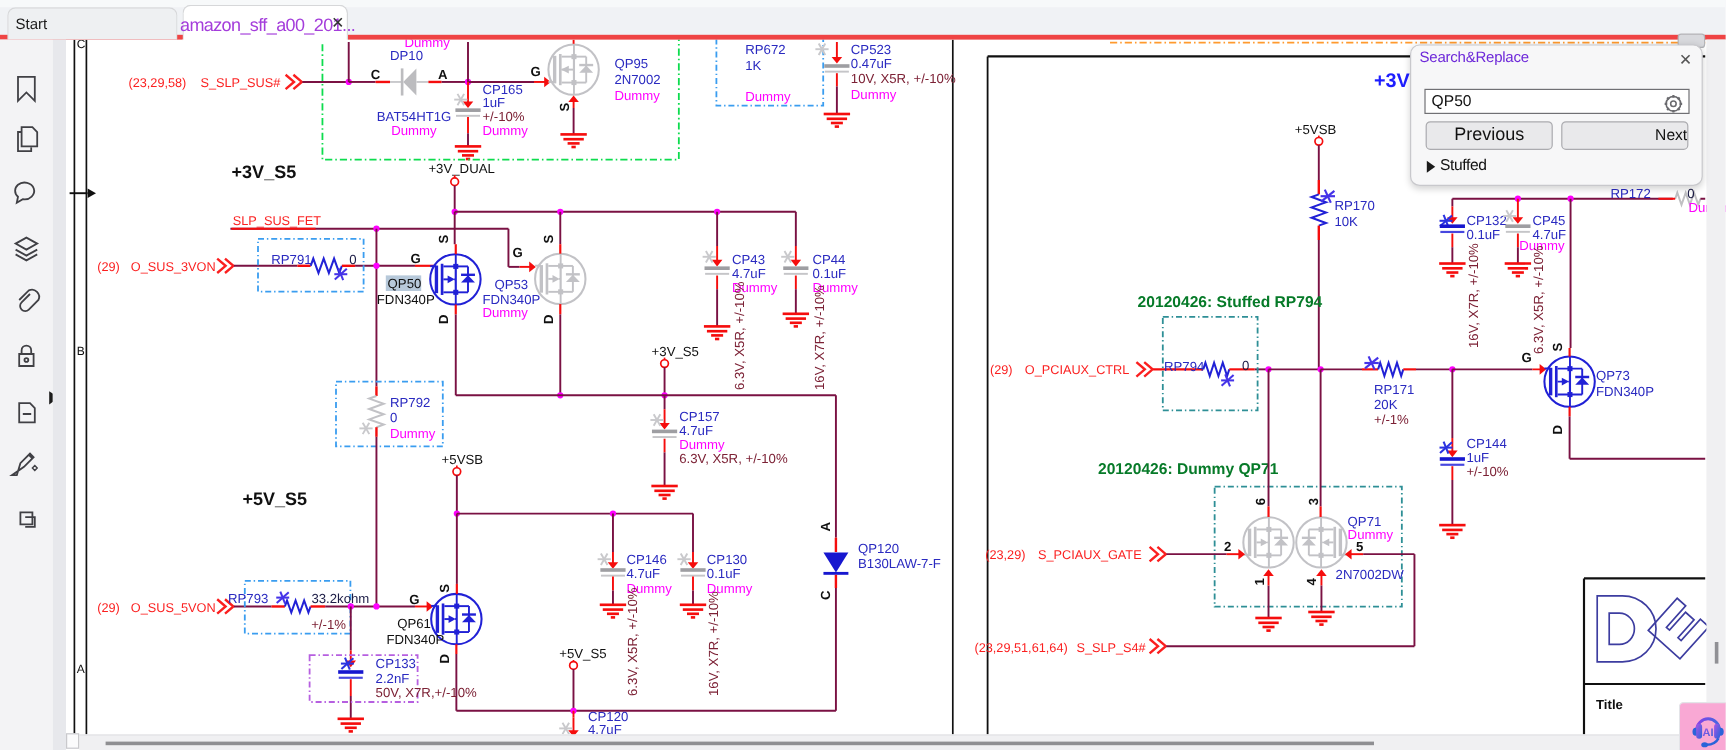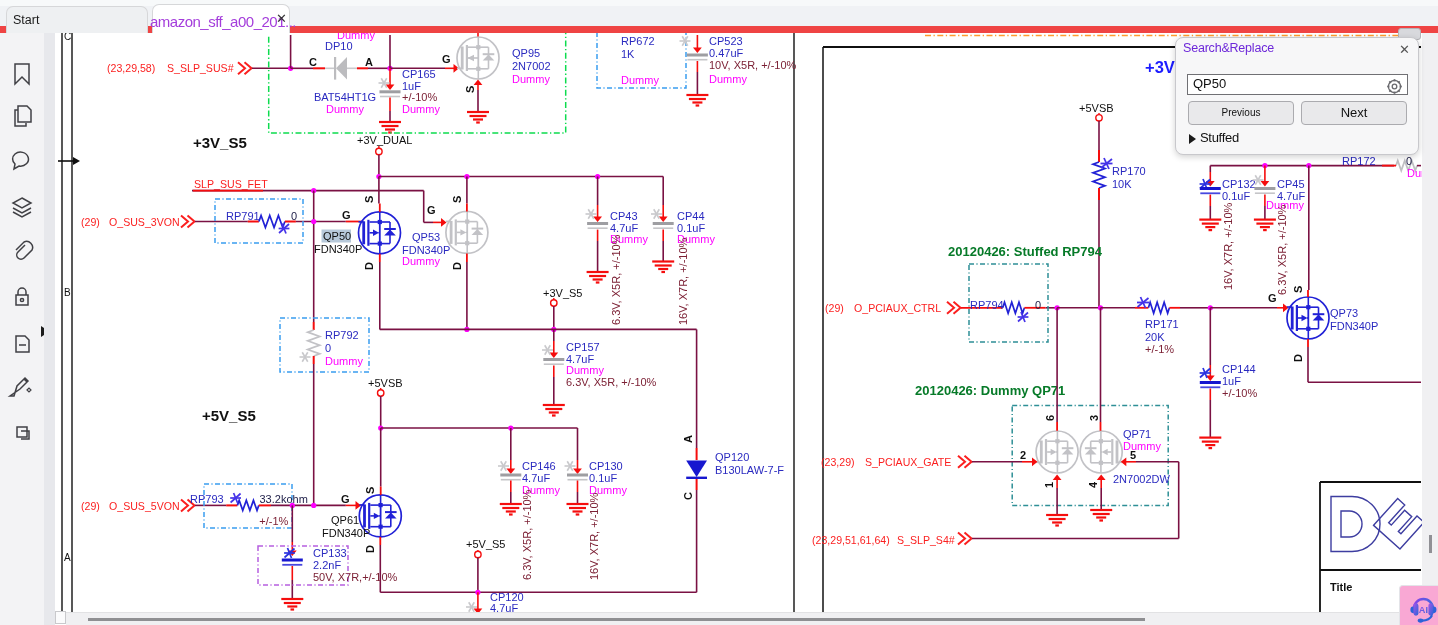--- a/index.html
+++ b/index.html
@@ -652,21 +652,21 @@
 <line x1="972" y1="461.8" x2="1022" y2="461.8" stroke="#7a1143" stroke-width="1.6" stroke-linecap="butt"></line>
 <text x="812" y="543.5" fill="#fb1f1f" font-size="10.6" font-weight="normal" text-anchor="start">(23,29,51,61,64)</text>
 <text x="897" y="543.5" fill="#fb1f1f" font-size="10.6" font-weight="normal" text-anchor="start">S_SLP_S4#</text>
 <path d="M958,532.5 L965,538.5 L958,544.5" stroke="#fb1f1f" stroke-width="2" fill="none"></path>
 <path d="M964.5,532.5 L971.5,538.5 L964.5,544.5" stroke="#fb1f1f" stroke-width="2" fill="none"></path>
 <line x1="972" y1="538.5" x2="1178.7" y2="538.5" stroke="#7a1143" stroke-width="1.6" stroke-linecap="butt"></line>
 <line x1="1178.7" y1="461.8" x2="1178.7" y2="538.5" stroke="#7a1143" stroke-width="1.6" stroke-linecap="butt"></line>
 <line x1="1136" y1="461.8" x2="1178.7" y2="461.8" stroke="#7a1143" stroke-width="1.6" stroke-linecap="butt"></line>
   </svg>
 
-<div class="abs" style="left:0;top:0;width:1438px;height:33px;background:#f0f2f5;border-bottom:7px solid #ef4444;z-index:5">
+<div class="abs" style="left:0;top:0;width:1438px;height:33px;background:#f0f2f5;border-bottom:4px solid #ef4444;z-index:5">
   <div class="abs" style="left:0;top:0;width:1438px;height:6px;background:#f7f9fa"></div>
   <div class="abs" style="left:6px;top:6px;width:142px;height:27px;background:#eef0f2;border:1px solid #d6d7d9;border-bottom:none;border-radius:7px 7px 0 0"></div>
   <div class="abs" style="left:13px;top:13px;font-size:12.5px;color:#1a1a1a">Start</div>
   <div class="abs" style="left:152px;top:4px;width:138px;height:30px;background:#fff;border:1px solid #d6d7d9;border-bottom:none;border-radius:7px 7px 0 0;z-index:6"></div>
   <div class="abs" style="left:150px;top:13px;font-size:15px;letter-spacing:-0.5px;color:#a43ddb;z-index:7">amazon_sff_a00_201...</div>
   <div class="abs" style="left:276px;top:11px;font-size:13px;color:#333;z-index:7">✕</div>
 </div>
 <div class="abs" style="left:152px;top:33px;width:138px;height:2px;background:#fff;z-index:6"></div>
 
 <div class="abs" style="left:0;top:33px;width:44px;height:592px;background:#f3f3f5;z-index:5">
@@ -712,22 +712,22 @@
             <line x1="1.2" y1="8.5" x2="3.4" y2="8.5"></line>
             <line x1="13.6" y1="8.5" x2="15.8" y2="8.5"></line>
             <line x1="3.3" y1="3.3" x2="4.9" y2="4.9"></line>
             <line x1="12.1" y1="12.1" x2="13.7" y2="13.7"></line>
             <line x1="3.3" y1="13.7" x2="4.9" y2="12.1"></line>
             <line x1="12.1" y1="4.9" x2="13.7" y2="3.3"></line>
           </g>
         </g>
       </svg>
   </div>
-  <div class="abs" style="left:12px;top:63px;width:106px;height:24px;background:#e9e9eb;border:1px solid #ababaf;border-radius:4px;text-align:center;font-size:10px;color:#111;line-height:22px">Previous</div>
-  <div class="abs" style="left:125px;top:63px;width:106px;height:24px;background:#e9e9eb;border:1px solid #ababaf;border-radius:4px;text-align:center;font-size:13px;color:#111;line-height:22px">Next</div>
+  <div class="abs" style="left:12px;top:63px;width:106px;height:24px;background:#e9e9eb;border:1px solid #ababaf;border-radius:4px;text-align:center;font-size:15px;color:#111;line-height:22px">Previous</div>
+  <div class="abs" style="left:125px;top:63px;width:106px;height:24px;background:#e9e9eb;border:1px solid #ababaf;border-radius:4px;text-align:right;font-size:13px;color:#111;line-height:22px">Next</div>
   <div class="abs" style="left:13px;top:96px;width:0;height:0;border-left:7px solid #1b1b1b;border-top:5px solid transparent;border-bottom:5px solid transparent"></div>
   <div class="abs" style="left:24px;top:92px;font-size:13px;letter-spacing:-0.3px;color:#111">Stuffed</div>
 </div>
 
 <div class="abs" style="left:1399px;top:585px;width:39px;height:40px;background:#f9a8d4;border:1px solid #e3e4e8;border-right:none;border-bottom:none;border-radius:4px 0 0 0;z-index:10">
     <svg width="34" height="34" viewBox="0 0 41 41" style="position:absolute;left:6px;top:6px">
 <defs>
 <linearGradient id="aig" x1="0" y1="0" x2="1" y2="1">
           <stop offset="0" stop-color="#a855e8"></stop>
           <stop offset="1" stop-color="#2b63d9"></stop>

